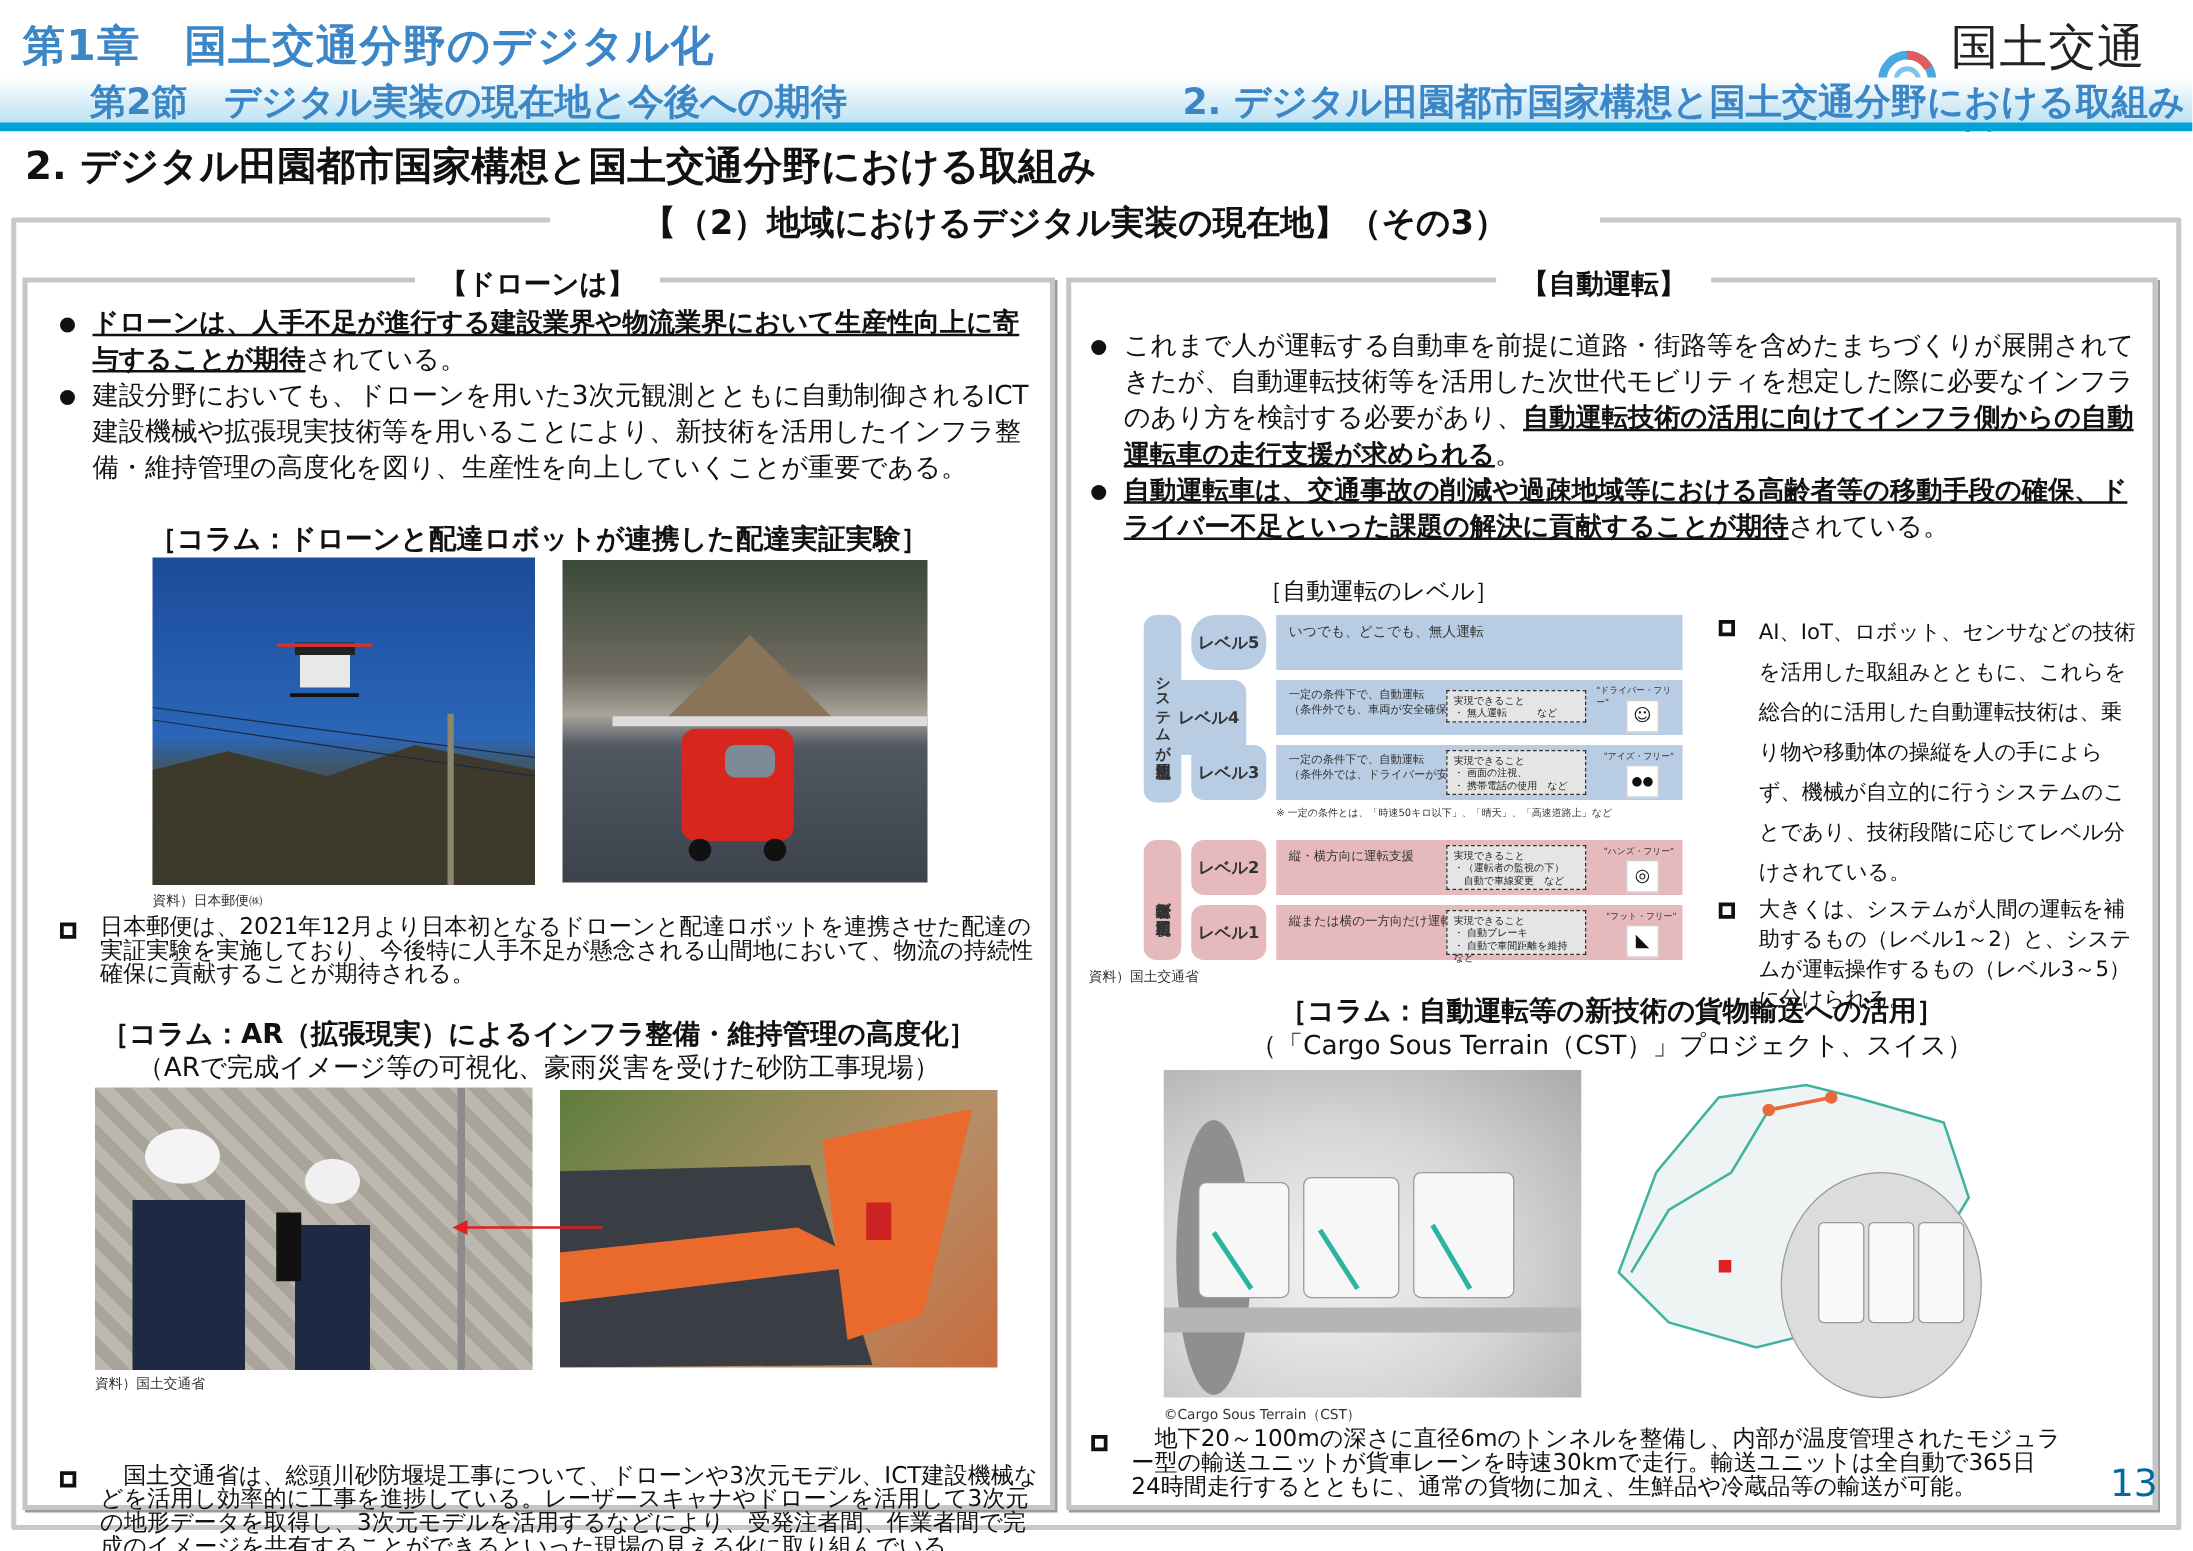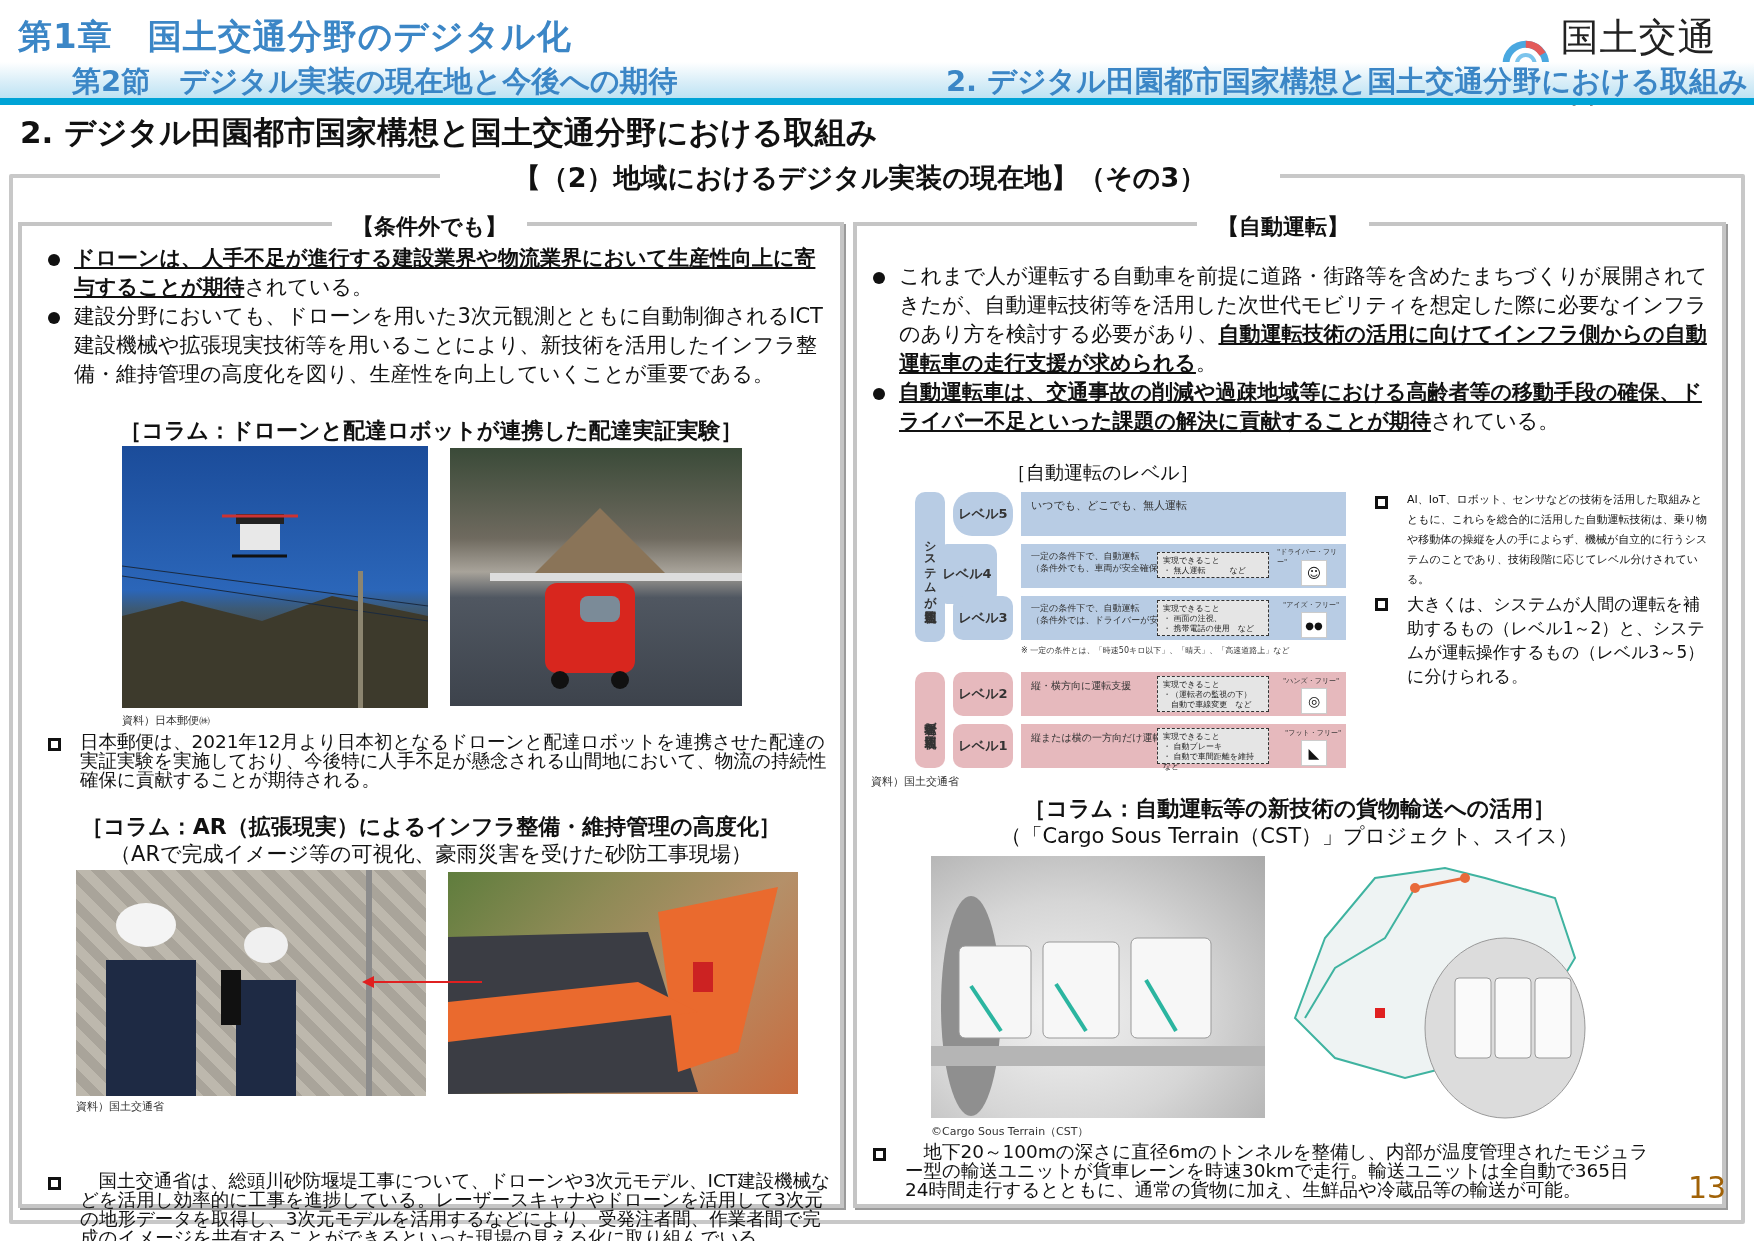--- a/index.html
+++ b/index.html
@@ -79,21 +79,21 @@
   .levels-fig { position: absolute; }
   .lv-group { position: absolute; border-radius: 10px; color: #333; font-size: 12px; writing-mode: vertical-rl; text-align: center; font-weight: bold; display: flex; align-items: center; justify-content: center; }
   .lv-label { position: absolute; border-radius: 10px; font-size: 13px; color: #333; display: flex; align-items: center; justify-content: center; font-weight: bold; }
   .lv-desc { position: absolute; font-size: 11px; color: #333; padding: 6px 10px; line-height: 15px; }
   .lv-box { position: absolute; border: 1.5px dashed #333; background: #e5e5e5; font-size: 9px; line-height: 12px; padding: 3px 5px; color: #222; }
   .lv-tag { position: absolute; font-size: 9px; color: #333; }
   .lv-icon { position: absolute; width: 26px; height: 26px; background: #fff; border: 1px solid #ccc; display: flex; align-items: center; justify-content: center; font-size: 14px; }
   .blue { background: #b8cce4; }
   .pink { background: #e6b9bd; }
 
-  .page-number { position: absolute; left: 1688px; top: 1170px; font-size: 30px; color: #a16207; }
+  .page-number { position: absolute; left: 1688px; top: 1170px; font-size: 30px; color: #0369a1; }
 </style>
 </head>
 <body>
 
 <div class="chapter-title">第1章　国土交通分野のデジタル化</div>
 <div class="logo">
   <svg viewBox="0 0 50 50">
     <circle cx="25" cy="26" r="20" fill="none" stroke="#4aa8e0" stroke-width="7"></circle>
     <path d="M25 6 A20 20 0 0 1 42 16" fill="none" stroke="#e35a5a" stroke-width="7"></path>
     <circle cx="25" cy="26" r="9" fill="none" stroke="#7cc4ec" stroke-width="4"></circle>
@@ -103,21 +103,21 @@
 <div class="section-bar"></div>
 <div class="section-bar-line"></div>
 <div class="section-left">第2節　デジタル実装の現在地と今後への期待</div>
 <div class="section-right">2. デジタル田園都市国家構想と国土交通分野における取組み</div>
 <div class="page-title">2. デジタル田園都市国家構想と国土交通分野における取組み</div>
 
 <div class="outer-frame"></div>
 <div class="outer-title">【（2）地域におけるデジタル実装の現在地】（その3）</div>
 
 <div class="panel panel-left">
-  <div class="panel-title">【条件外でも】</div>
+  <div class="panel-title">【ドローンは】</div>
 
   <ul class="bullet-list abs" style="left:22px; top:18px; width:790px;">
     <li><span class="dot"></span><span class="u">ドローンは、人手不足が進行する建設業界や物流業界において生産性向上に寄与することが期待</span><span>されている。</span></li>
     <li><span class="dot"></span><span>建設分野においても、ドローンを用いた3次元観測とともに自動制御されるICT建設機械や拡張現実技術等を用いることにより、新技術を活用したインフラ整備・維持管理の高度化を図り、生産性を向上していくことが重要である。</span></li>
   </ul>
 
   <div class="col-title abs" style="left:0; top:190px; width:818px;">［コラム：ドローンと配達ロボットが連携した配達実証実験］</div>
 
   <div class="photo ph-drone" style="left:100px; top:220px; width:306px; height:262px;">
     <svg width="306" height="262">
@@ -227,21 +227,21 @@
     <div class="lv-desc pink" style="left:106px; top:234px; width:325px; height:44px; font-size:10px;">縦または横の一方向だけ運転支援</div>
     <div class="lv-box" style="left:242px; top:238px; width:112px; height:36px; white-space:pre-line; font-size:8px; line-height:10px;">実現できること
 ・ 自動ブレーキ
 ・ 自動で車間距離を維持 など</div>
     <div class="lv-tag" style="left:370px; top:238px; font-size:7px;">"フット・フリー"</div>
     <div class="lv-icon" style="left:386px; top:250px;">◣</div>
   </div>
   <div class="caption abs" style="left:14px; top:548px;">資料）国土交通省</div>
 
   <div class="abs" style="left:514px; top:264px; width:340px;">
-    <div class="sq-item" style="font-size:11px; line-height:20px; margin-bottom:2px;">
+    <div class="sq-item" style="font-size:17px; line-height:32px; margin-bottom:2px;">
       <span class="sq"></span><span>AI、IoT、ロボット、センサなどの技術を活用した取組みとともに、これらを総合的に活用した自動運転技術は、乗り物や移動体の操縦を人の手によらず、機械が自立的に行うシステムのことであり、技術段階に応じてレベル分けされている。</span>
     </div>
     <div class="sq-item" style="font-size:17px; line-height:24px;">
       <span class="sq"></span><span>大きくは、システムが人間の運転を補助するもの（レベル1～2）と、システムが運転操作するもの（レベル3～5）に分けられる。</span>
     </div>
   </div>
 
   <div class="col-title abs" style="left:0; top:568px; width:865px;">［コラム：自動運転等の新技術の貨物輸送への活用］</div>
   <div class="col-sub abs" style="left:0; top:596px; width:865px;">（「Cargo Sous Terrain（CST）」プロジェクト、スイス）</div>
 

